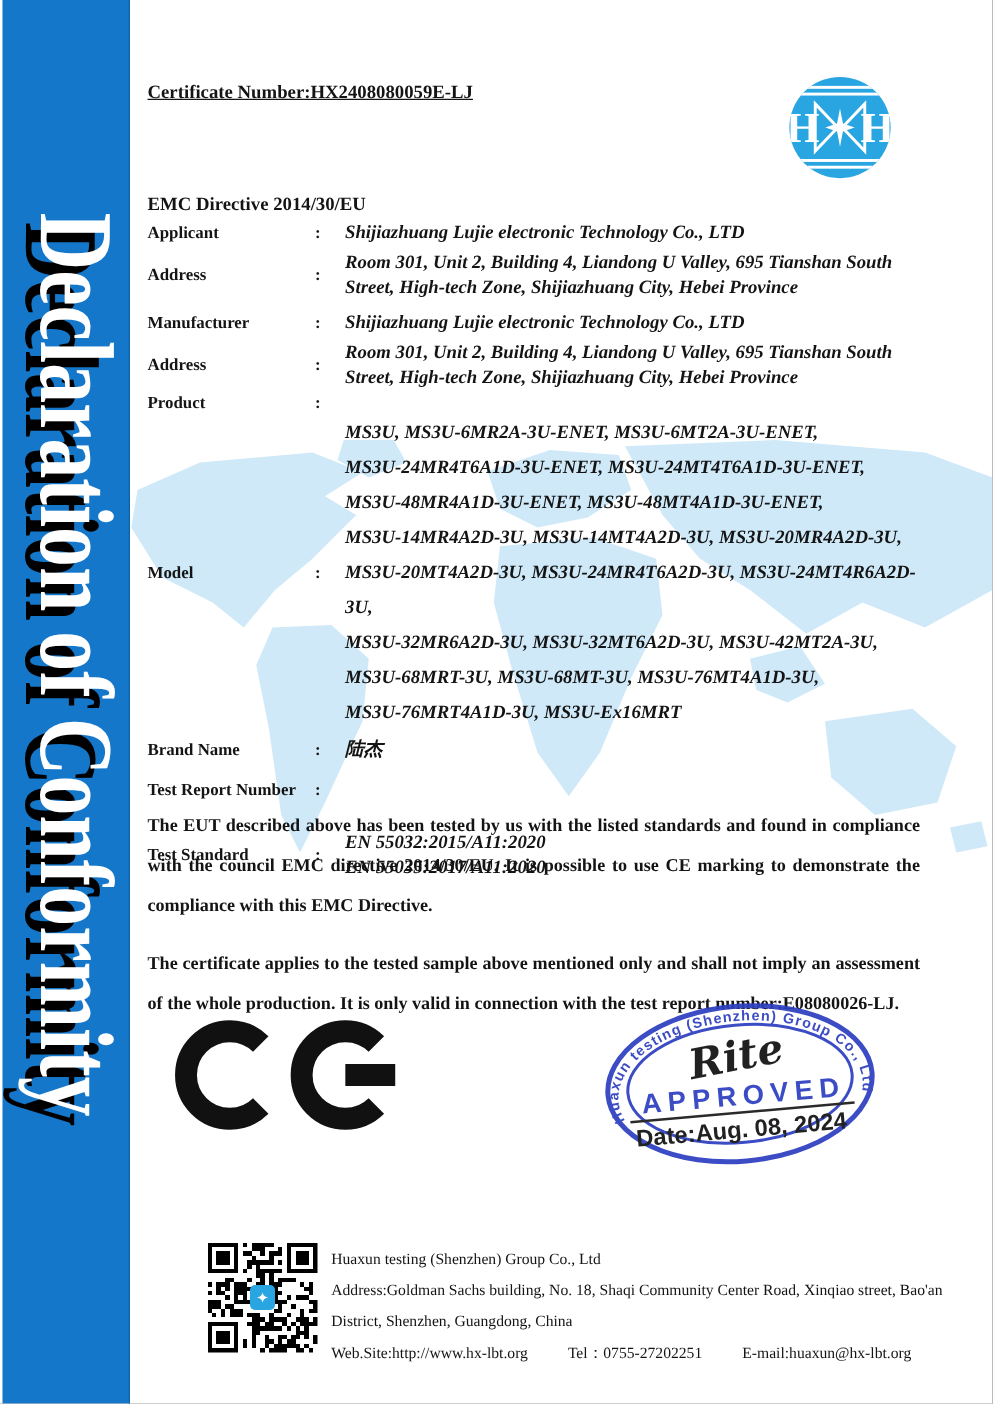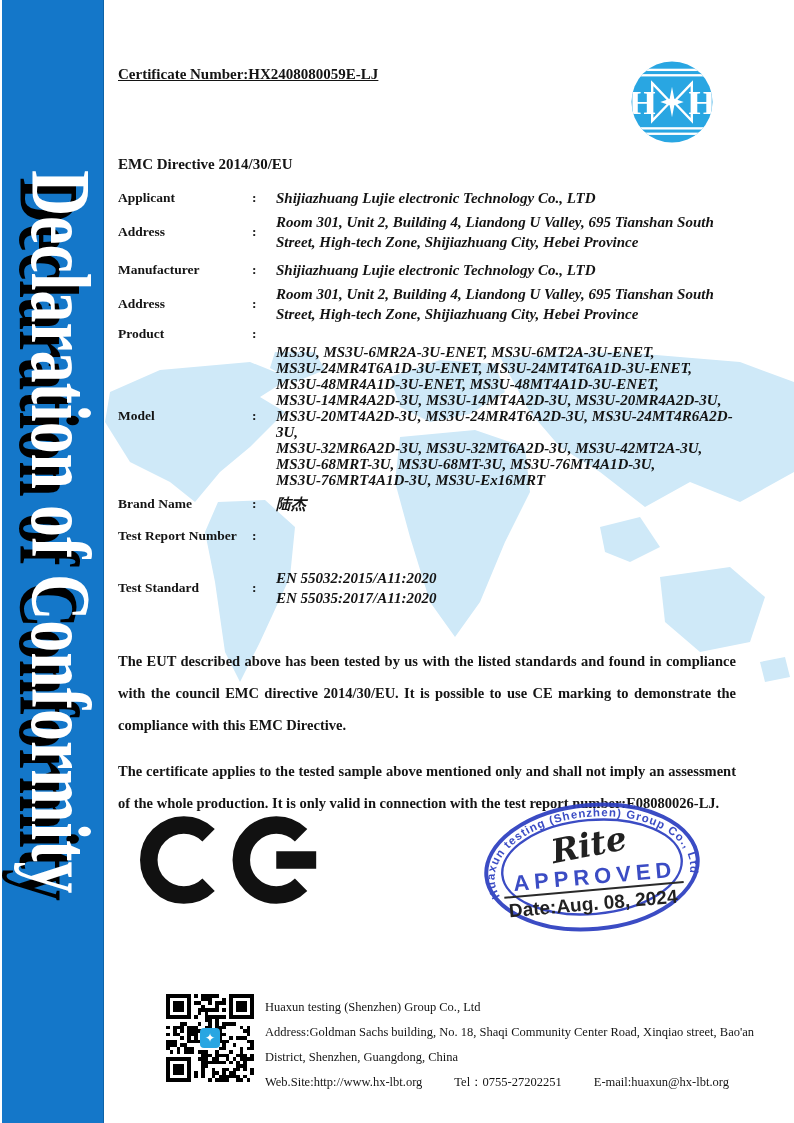--- a/index.html
+++ b/index.html
@@ -24,26 +24,26 @@
     text-shadow:10px 12px 0 #000000;letter-spacing:0px;
   }
   
   .cert-no{position:absolute;left:118px;top:66px;font-size:15px;font-weight:bold;text-decoration:underline;}
   .directive{position:absolute;left:118px;top:112px;font-size:15px;font-weight:bold;margin-top:44px;}
   .logo{position:absolute;left:627px;top:57px;width:90px;height:90px;}
   
   .map{position:absolute;left:100px;top:352px;width:694px;height:360px;}
   .map path{fill:var(--map-blue);}
   
-  .fields{position:absolute;left:118px;top:176px;width:618px;margin-top:12px;}
+  .fields{position:absolute;left:118px;top:176px;width:618px;}
   .row{display:grid;grid-template-columns:134px 24px 1fr;align-items:center;}
   .row .label{font-size:13.5px;font-weight:bold;line-height:20px;}
   .row .colon{font-size:13.5px;font-weight:bold;text-align:left;}
   .row .value{font-size:15px;font-weight:bold;line-height:20px;white-space:pre-line;font-style:italic;}
-  .row.model .value{line-height:16px;}
+  .row.model .value{line-height:28px;}
   .mb4{margin-bottom:4px}.mb8{margin-bottom:8px}.mb0{margin-bottom:0}
   .mb6{margin-bottom:6px}.mb12{margin-bottom:12px}.mb22{margin-bottom:22px}
   
   .paras{position:absolute;left:118px;top:645px;width:618px;}
   .paras p{margin:0 0 14px 0;font-size:14.5px;font-weight:bold;line-height:32px;text-align:justify;}
   
   .ce{position:absolute;left:138px;top:810px;width:185px;height:100px;}
   .stamp{position:absolute;left:478px;top:798px;width:228px;height:138px;transform:rotate(-5deg);opacity:.93;}
   
   .qr-wrap{position:absolute;left:166px;top:994px;width:88px;height:88px;}

